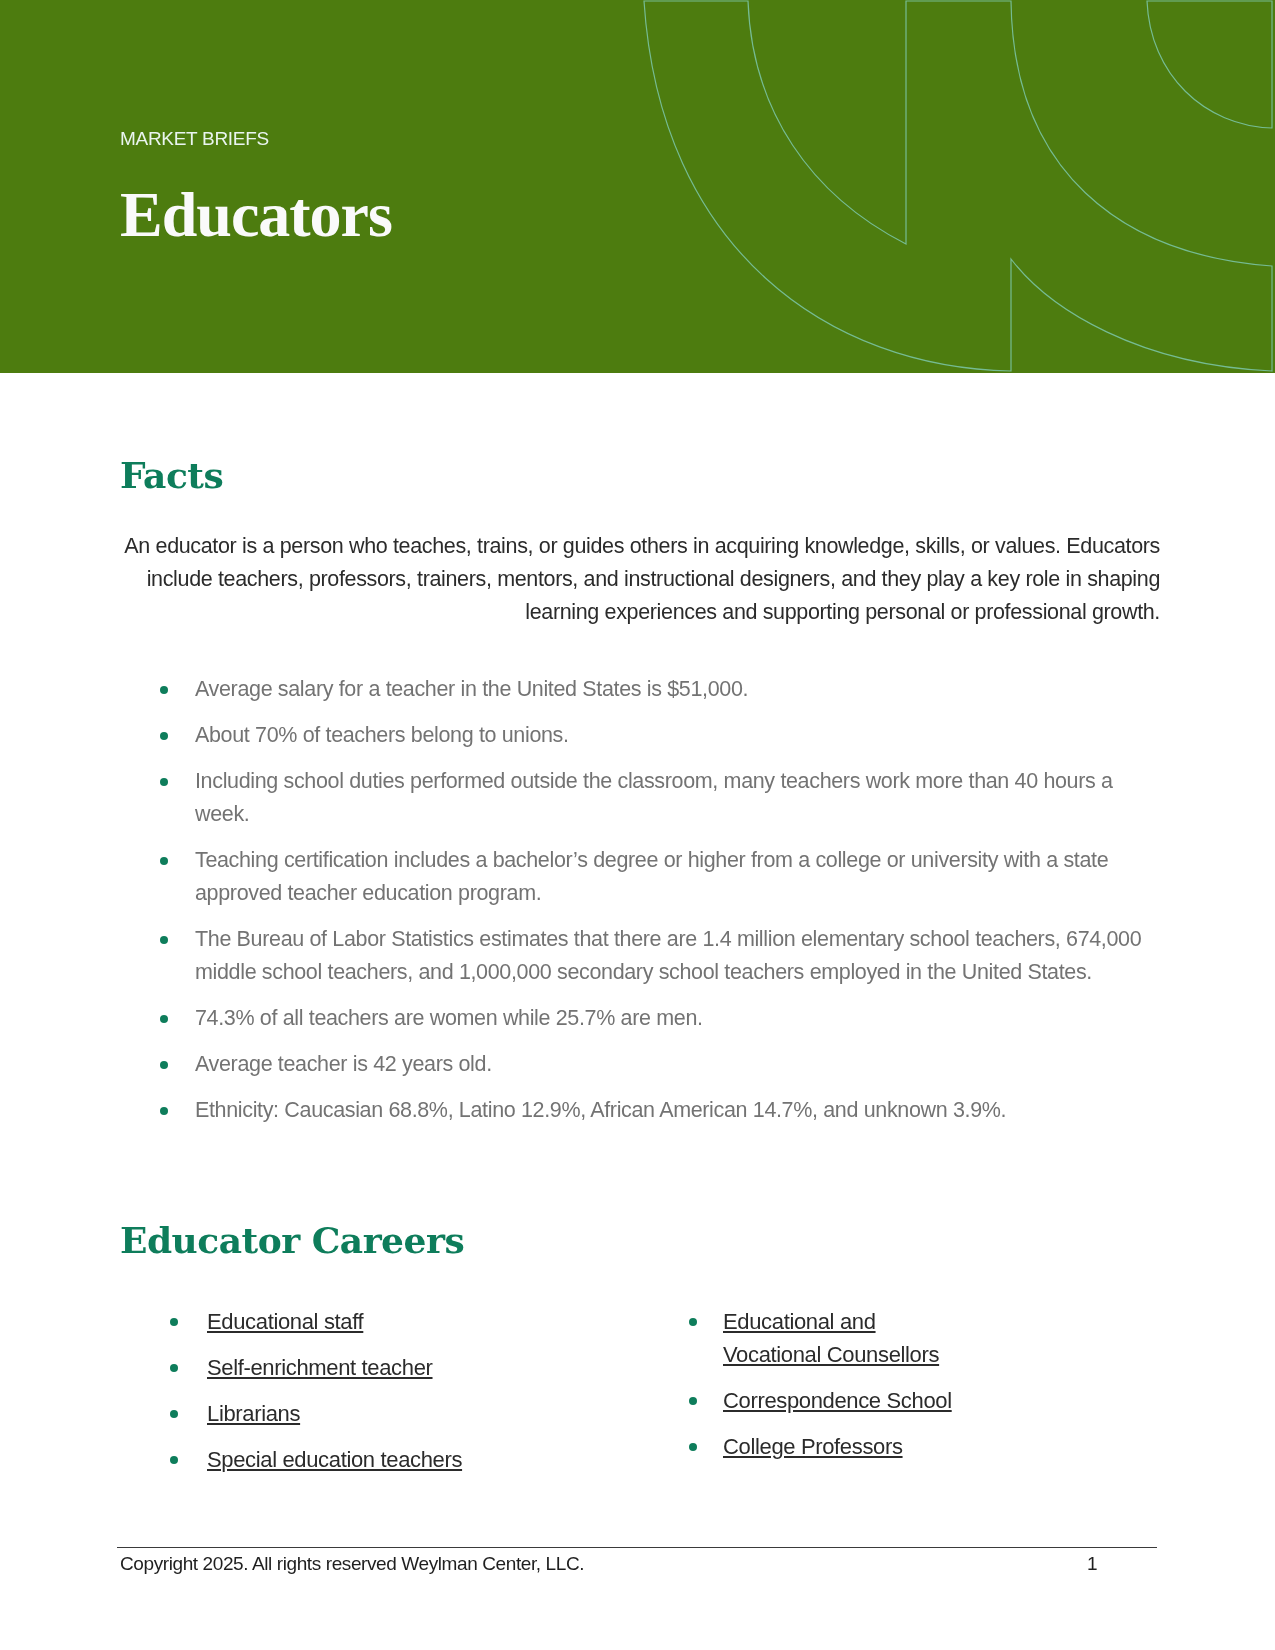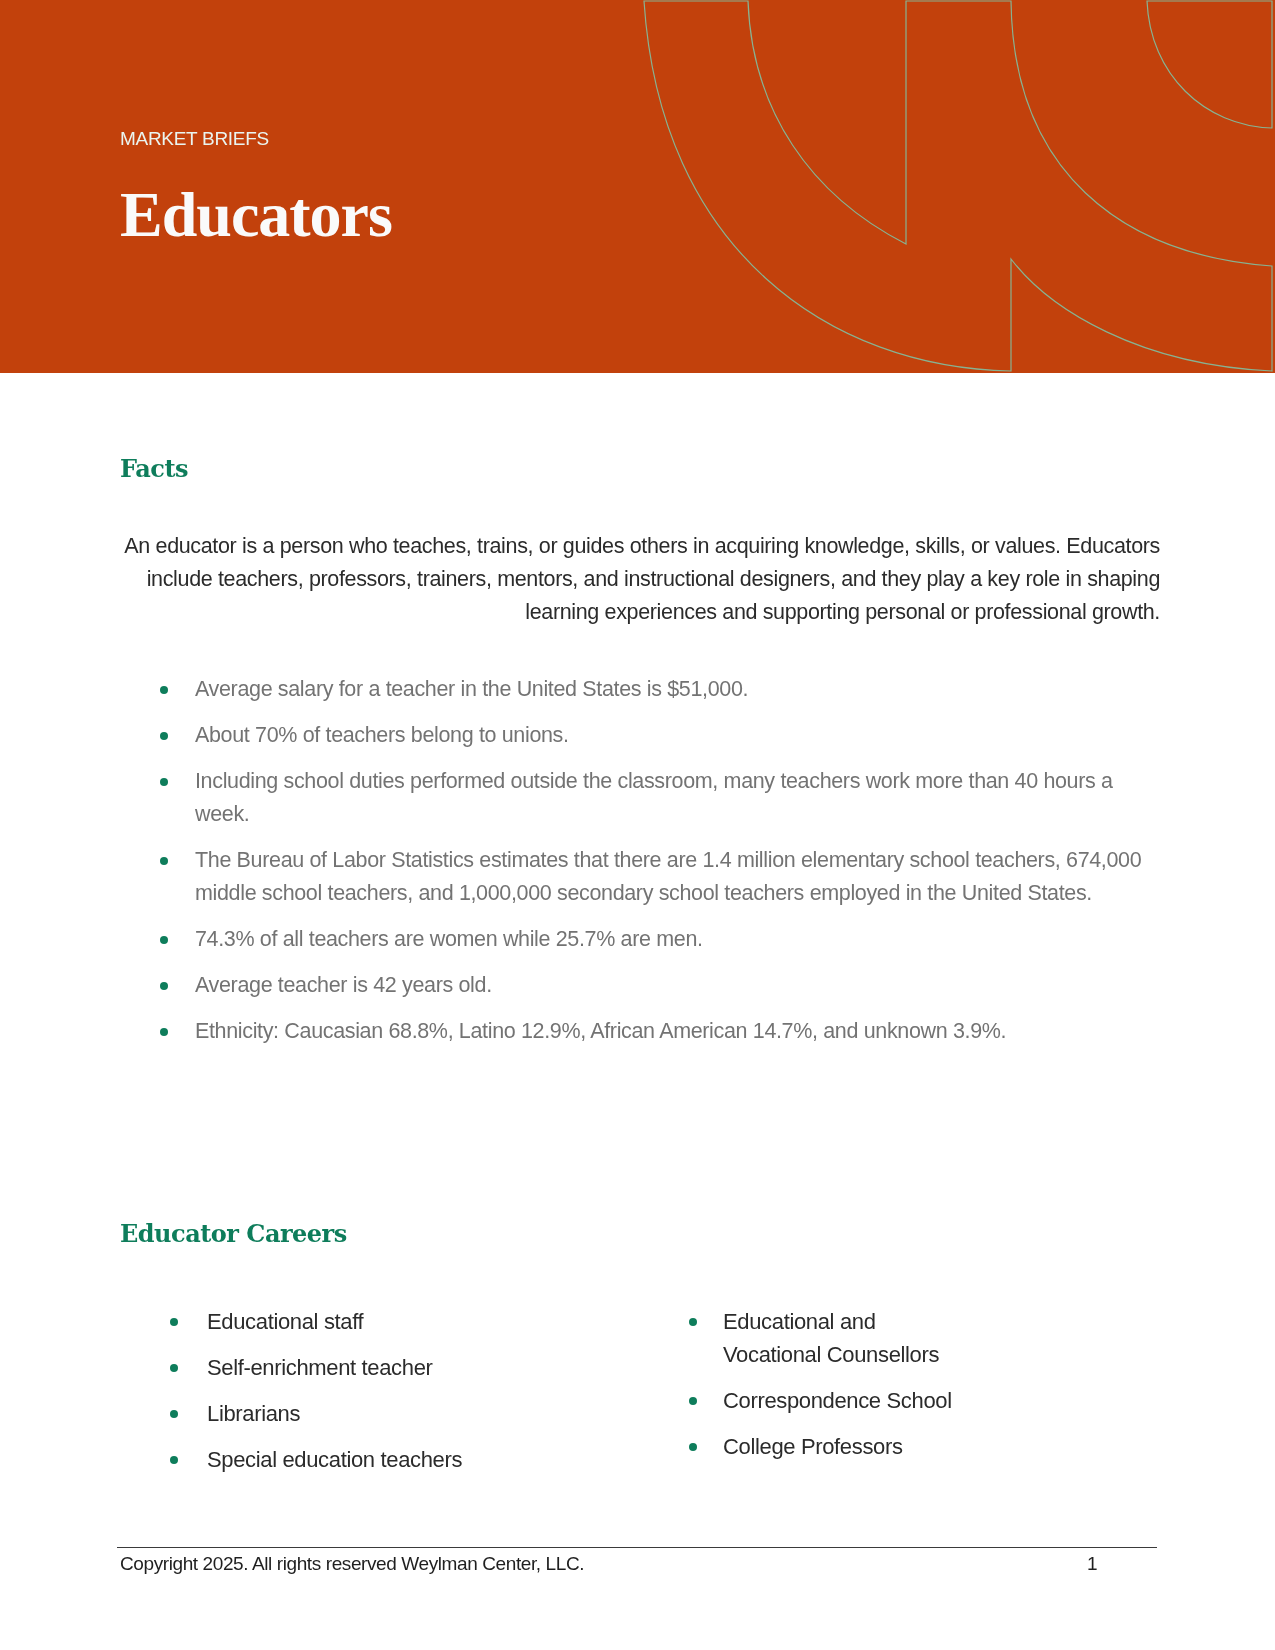--- a/index.html
+++ b/index.html
@@ -1,37 +1,37 @@
 <!DOCTYPE html>
 <html><head>
 <meta charset="utf-8">
 <style>
   * { margin: 0; padding: 0; box-sizing: border-box; }
   html, body { width: 1275px; height: 1650px; background: #ffffff; overflow: hidden; }
   body { position: relative; font-family: "Liberation Sans", "DejaVu Sans", sans-serif; color: #2b2b2b; }
 
   .header {
     position: absolute; left: 0; top: 0; width: 1275px; height: 373px;
-    background: #c2410c; overflow: hidden;
+    background: #4d7c0f; overflow: hidden;
   }
   .header svg.deco { position: absolute; left: 0; top: 0; width: 1275px; height: 373px; }
   .kicker {
     position: absolute; left: 120px; top: 128px;
     font-size: 19px; color: #eaf5f0; letter-spacing: -0.3px;
   }
   .title {
     position: absolute; left: 120px; top: 178px;
     font-family: Liberation Serif, serif;
     font-weight: bold; font-size: 64px; color: #fafafa; letter-spacing: -1px;
   }
 
   .section-heading {
     position: absolute; left: 120px;
     font-family: "DejaVu Serif", "Liberation Serif", serif;
-    font-weight: bold; font-size: 24px; color: #0e7d5b; letter-spacing: -0.5px;
+    font-weight: bold; font-size: 36px; color: #0e7d5b; letter-spacing: -0.5px;
   }
   #facts-heading { top: 454px; }
   #careers-heading { top: 1219px; }
 
   .intro {
     position: absolute; left: 120px; top: 530px; width: 1040px;
     font-size: 21.5px; line-height: 33px; color: #2b2b2b; letter-spacing: -0.35px; text-align: right;
   }
 
   ul.facts {
@@ -49,20 +49,21 @@
 
   ul.careers {
     position: absolute; top: 1305px; list-style: none;
   }
   ul.careers.left { left: 120px; width: 500px; }
   ul.careers.right { left: 640px; width: 420px; }
   ul.careers li {
     position: relative; padding-left: 87px;
     font-size: 22px; line-height: 33px; color: #2b2b2b; letter-spacing: -0.35px;
     margin-bottom: 13px;
+    text-decoration: underline;
   }
   ul.careers.right li { padding-left: 83px; }
   ul.careers li .dot { left: 50px; top: 13px; }
   ul.careers.right li .dot { left: 49px; }
 
   .footer-rule {
     position: absolute; left: 117px; top: 1547px; width: 1040px; height: 0;
     border-top: 1.5px solid #3a3a3a;
   }
   .footer-text {
@@ -91,20 +92,21 @@
 </div>
 
 <h2 class="section-heading" id="facts-heading">Facts</h2>
 
 <p class="intro">An educator is a person who teaches, trains, or guides others in acquiring knowledge, skills, or values. Educators include teachers, professors, trainers, mentors, and instructional designers, and they play a key role in shaping learning experiences and supporting personal or professional growth.</p>
 
 <ul class="facts">
   <li><span class="dot"></span><span>Average salary for a teacher in the United States is $51,000.</span></li>
   <li><span class="dot"></span><span>About 70% of teachers belong to unions.</span></li>
   <li><span class="dot"></span><span>Including school duties performed outside the classroom, many teachers work more than 40 hours a week.</span></li>
+  <li><span class="dot"></span><span>Teaching certification includes a bachelor’s degree or higher from a college or university with a state approved teacher education program.</span></li>
   <li><span class="dot"></span><span>The Bureau of Labor Statistics estimates that there are 1.4 million elementary school teachers, 674,000 middle school teachers, and 1,000,000 secondary school teachers employed in the United States.</span></li>
   <li><span class="dot"></span><span>74.3% of all teachers are women while 25.7% are men.</span></li>
   <li><span class="dot"></span><span>Average teacher is 42 years old.</span></li>
   <li><span class="dot"></span><span>Ethnicity: Caucasian 68.8%, Latino 12.9%, African American 14.7%, and unknown 3.9%.</span></li>
 </ul>
 
 <h2 class="section-heading" id="careers-heading">Educator Careers</h2>
 
 <ul class="careers left">
   <li><span class="dot"></span><span>Educational staff</span></li>

